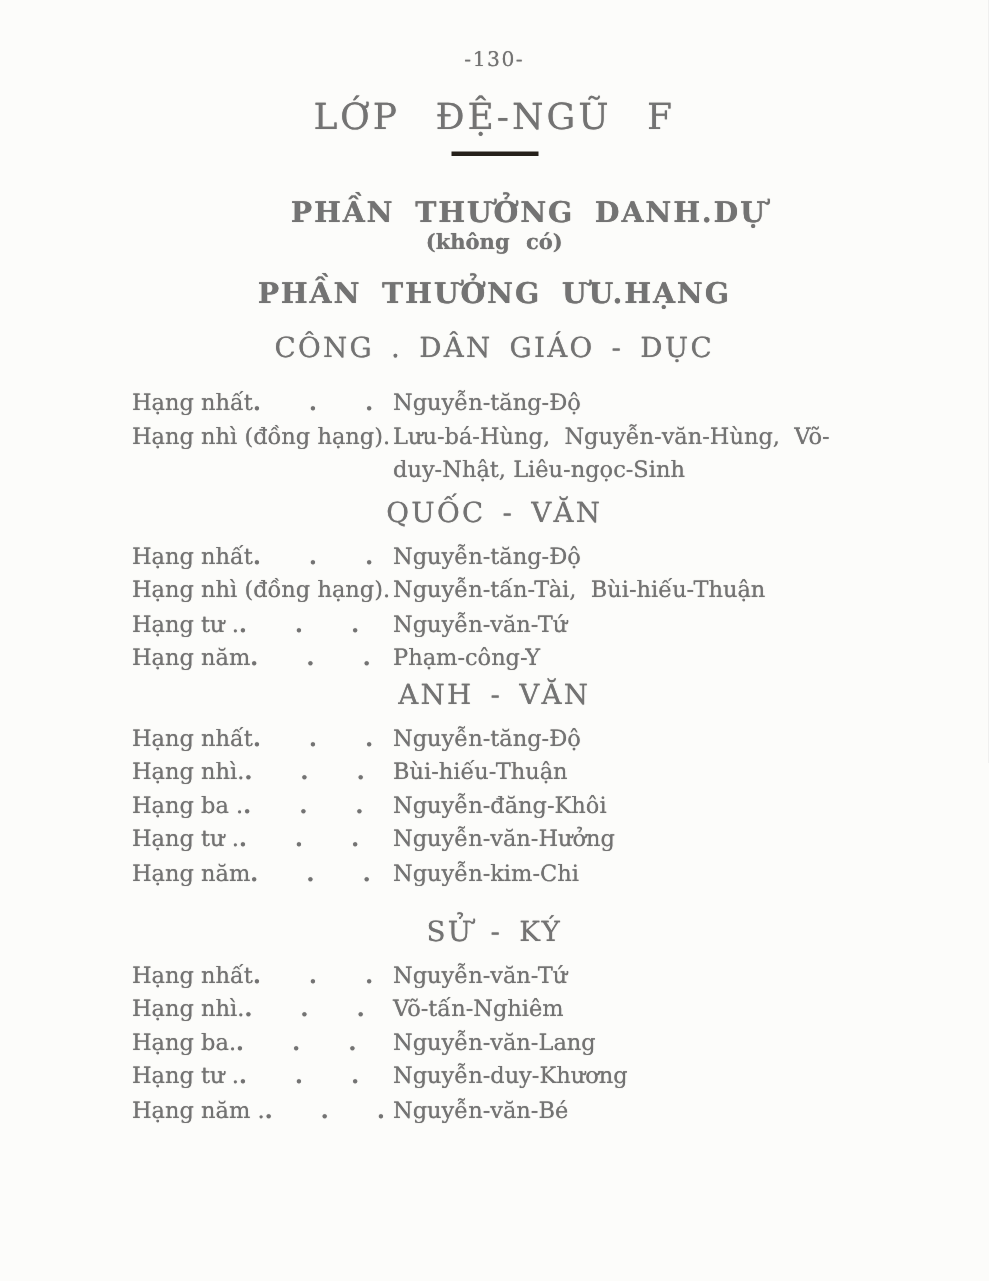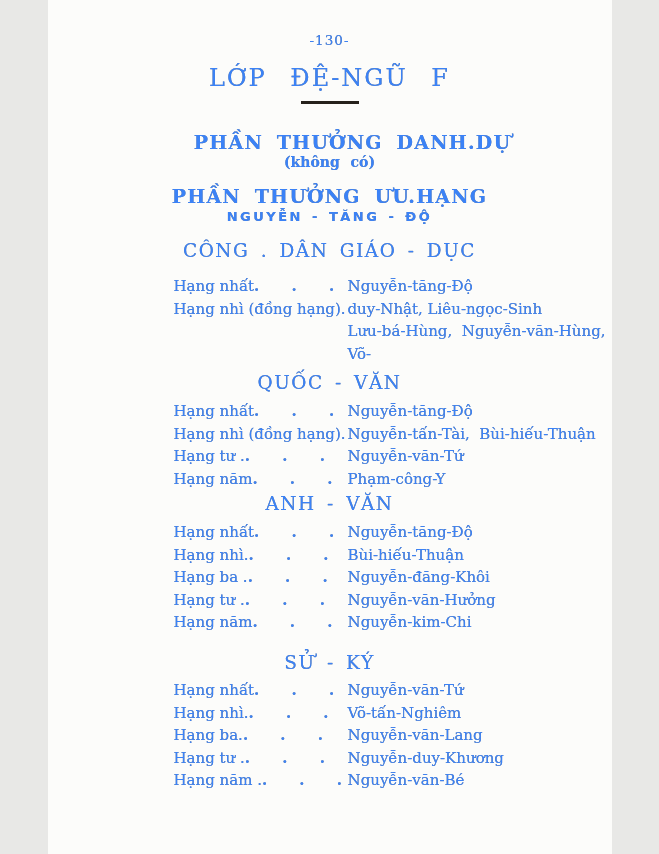--- a/index.html
+++ b/index.html
@@ -1,21 +1,21 @@
 <!DOCTYPE html>
 <html><head>
 <meta charset="utf-8">
 <style>
   html,body{margin:0;padding:0;background:#e8e8e6;}
   .doc{
     position:relative;
-    width:564px;height:854px;
+    width:659px;height:854px;
     margin:0 auto;
     background:#fcfcfa;
-    color:#3b82f6;
+    color:#737373;
     font-family:"DejaVu Serif","Liberation Serif",serif;
     overflow:hidden;
     text-shadow:0 0 .5px rgba(38,33,27,.55);
   }
   .pagenum{
     margin:33px 0 0;
     text-align:center;
     font-size:13.5px;line-height:14px;
     letter-spacing:1px;
   }
@@ -59,21 +59,21 @@
   .s2 h3{margin-top:7px;}
   .s3 h3{margin-top:3px;}
   .s4 h3{margin-top:18px;}
   .rows{margin-top:13px;}
   .s2 .rows{margin-top:6px;}
   .s3 .rows{margin-top:6px;}
   .s4 .rows{margin-top:5.5px;}
   .row{
     display:flex;align-items:baseline;
     padding-left:88px;
-    font-size:15px;line-height:22.5px;margin-left:38px;
+    font-size:15px;line-height:22.5px;
   }
   .lab{
     flex:0 0 174px;width:174px;
     display:flex;justify-content:space-between;align-items:baseline;
     white-space:nowrap;
   }
   .dots{
     word-spacing:27px;
     margin-right:30px;
     font-weight:bold;
@@ -93,40 +93,39 @@
   <h1 class="title">LỚP ĐỆ-NGŨ F</h1>
   <div class="rule"></div>
 
   <section class="award a1">
     <h2>PHẦN THƯỞNG DANH.DỰ</h2>
     <div class="award-note">(không có)</div>
   </section>
 
   <section class="award a2">
     <h2>PHẦN THƯỞNG ƯU.HẠNG</h2>
-    <div class="award-names">NGUYỄN - TĂNG - ĐỘ</div>
   </section>
 
 
   <section class="subject s1">
     <h3>CÔNG . DÂN GIÁO - DỤC</h3>
     <div class="rows">
       <div class="row">
         <span class="lab">
             <span>Hạng nhất</span>
             <span class="dots">. . .</span>
           </span>
         <span class="name">Nguyễn-tăng-Độ</span>
       </div>
       <div class="row">
         <span class="lab">
             <span>Hạng nhì (đồng hạng).</span>
             <span class="dots"></span>
           </span>
-        <span class="name"><div>duy-Nhật, Liêu-ngọc-Sinh</div><div>Lưu-bá-Hùng,  Nguyễn-văn-Hùng,  Võ-</div></span>
+        <span class="name"><div>Lưu-bá-Hùng,  Nguyễn-văn-Hùng,  Võ-</div><div>duy-Nhật, Liêu-ngọc-Sinh</div></span>
       </div>
     </div>
   </section>
 
   <section class="subject s2">
     <h3>QUỐC - VĂN</h3>
     <div class="rows">
       <div class="row">
         <span class="lab">
             <span>Hạng nhất</span>

